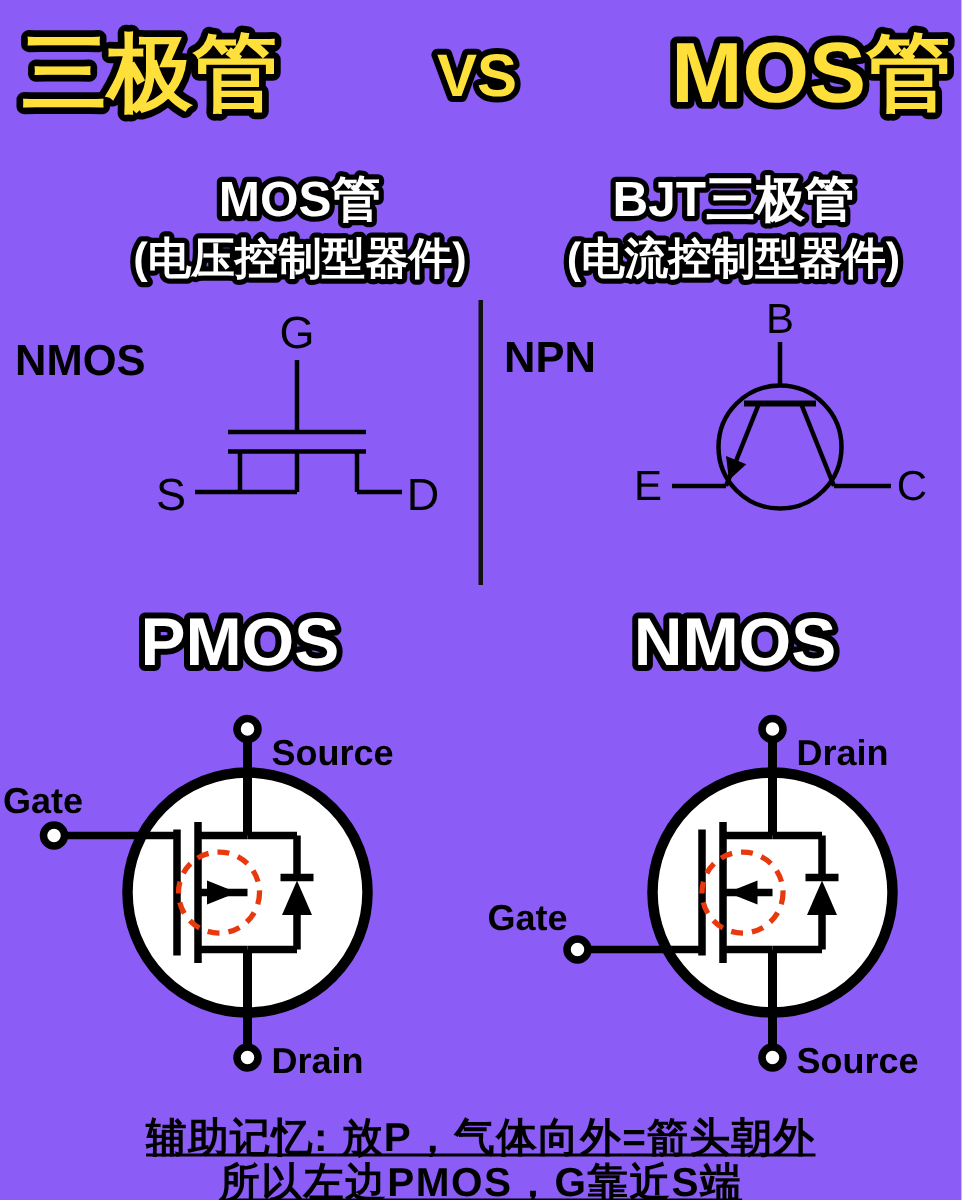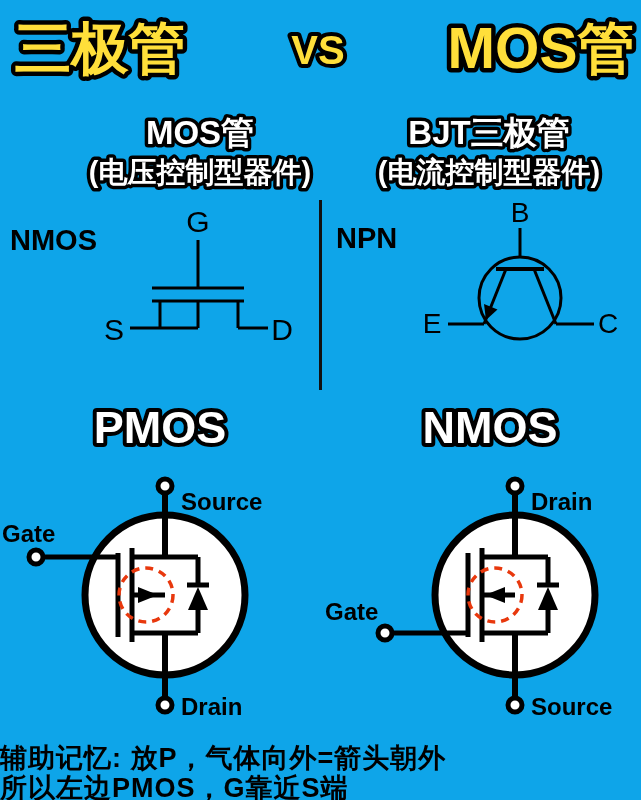--- a/index.html
+++ b/index.html
@@ -1,32 +1,34 @@
 <!DOCTYPE html>
 <html><head>
 <meta charset="utf-8">
 <style>
   * { margin: 0; padding: 0; box-sizing: border-box; }
   html, body { background: #ffffff; }
   .page {
     position: relative;
     width: 641px;
     height: 800px;
-    background: #0ea5e9;
+    background: #8b5cf6;
     overflow: hidden;
     font-family: "Liberation Sans", sans-serif;
   }
   .abs { position: absolute; }
   svg text { font-family: "Liberation Sans", sans-serif; }
   .footer-line {
     width: 641px;
+    text-align: center;
     font-weight: 800;
     font-size: 27px;
     color: #000000;
     letter-spacing: 1px;
+    text-decoration: underline;
   }
   .divider {
     width: 3px;
     background: #111111;
   }
 </style>
 </head>
 <body>
 
 <div class="page">

